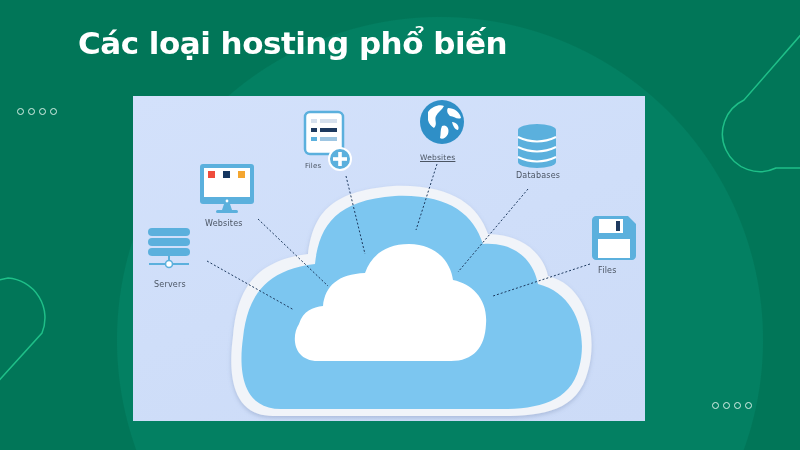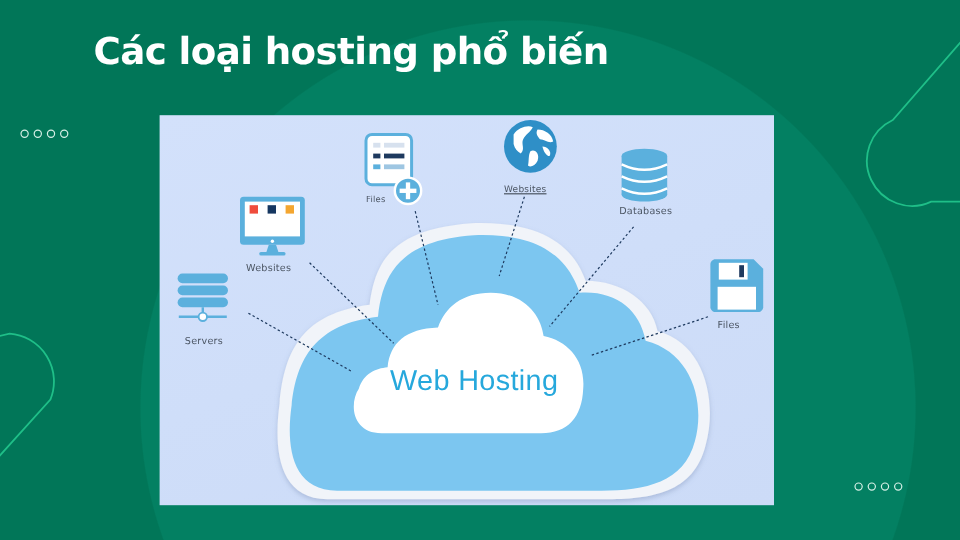--- a/index.html
+++ b/index.html
@@ -157,14 +157,13 @@
     </g>
   </svg>
 
   <div class="label" style="left:21px; top:184px;">Servers</div>
   <div class="label" style="left:72px; top:123px;">Websites</div>
   <div class="label" style="left:172px; top:66px; font-size:7px;">Files</div>
   <div class="label" style="left:287px; top:57px; font-size:7.5px;text-decoration:underline;">Websites</div>
   <div class="label" style="left:383px; top:75px;">Databases</div>
   <div class="label" style="left:465px; top:170px;">Files</div>
 
-  <div class="center-text">Web Hosting</div>
 </div>
 
 </body></html>

